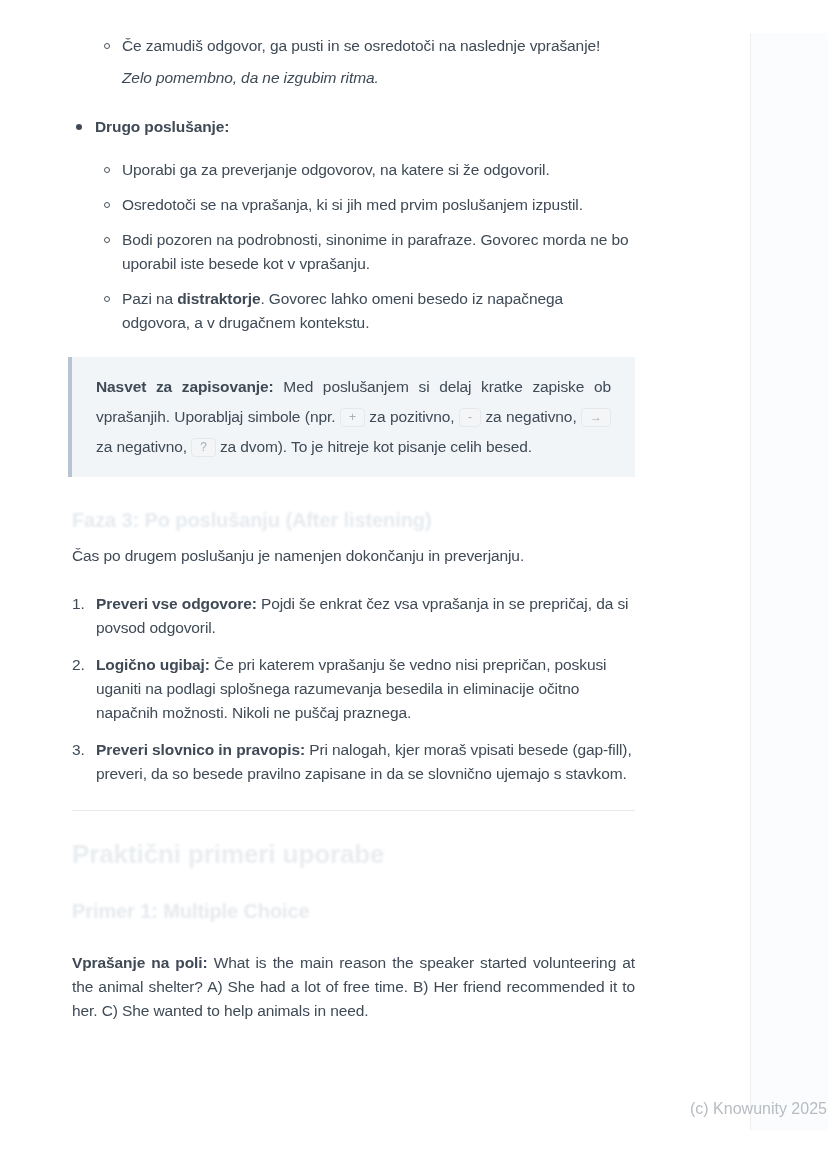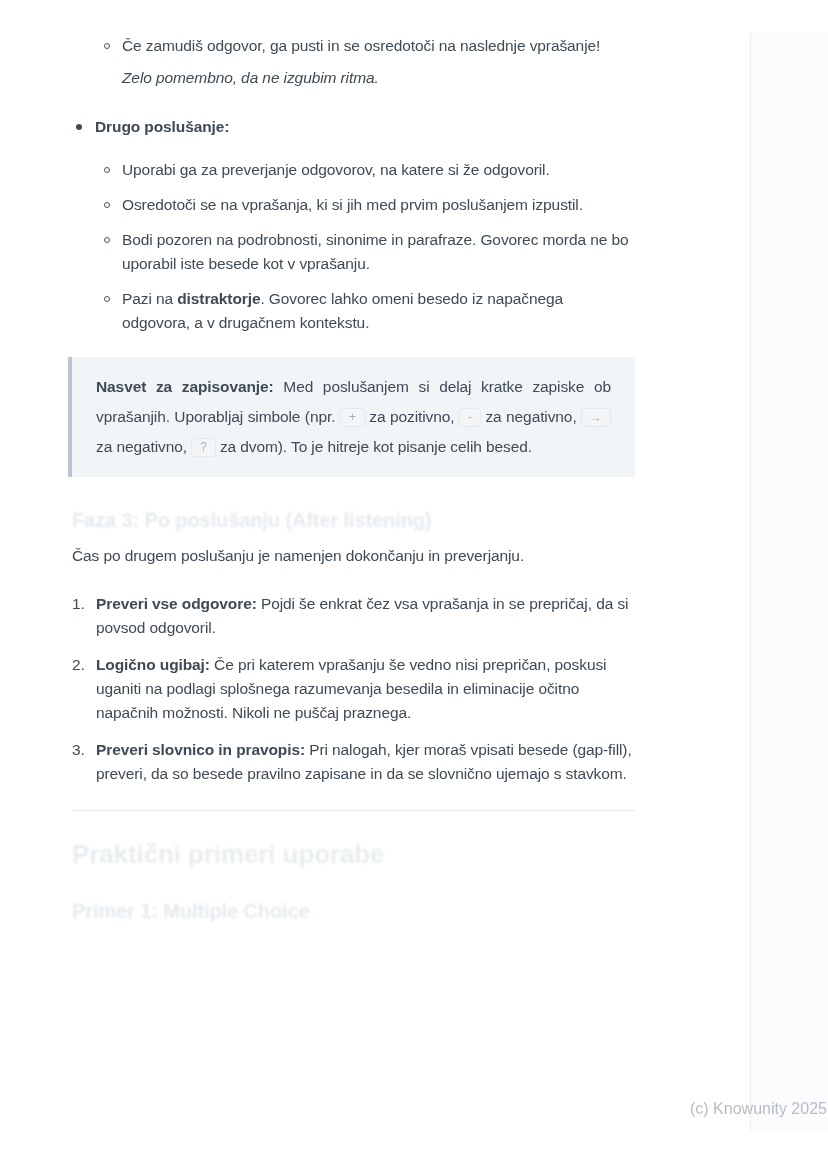--- a/index.html
+++ b/index.html
@@ -116,19 +116,22 @@
       <span class="step-num">3.</span>
       <b>Preveri slovnico in pravopis:</b><span> Pri nalogah, kjer moraš vpisati besede (gap-fill), preveri, da so besede pravilno zapisane in da se slovnično ujemajo s stavkom.</span>
     </div>
   </div>
 
   <hr class="divider">
 
   <div class="faded-h2">Praktični primeri uporabe</div>
   <div class="faded-h3" style="margin-top:27px;">Primer 1: Multiple Choice</div>
 
+  <div class="para">
+    <b>Vprašanje na poli:</b><span> What is the main reason the speaker started volunteering at the animal shelter? A) She had a lot of free time. B) Her friend recommended it to her. C) She wanted to help animals in need.</span>
+  </div>
 
 
 </div>
 
 <div class="page-edge"></div>
 
 <div class="copyright">(c) Knowunity 2025</div>
 
 </body></html>

